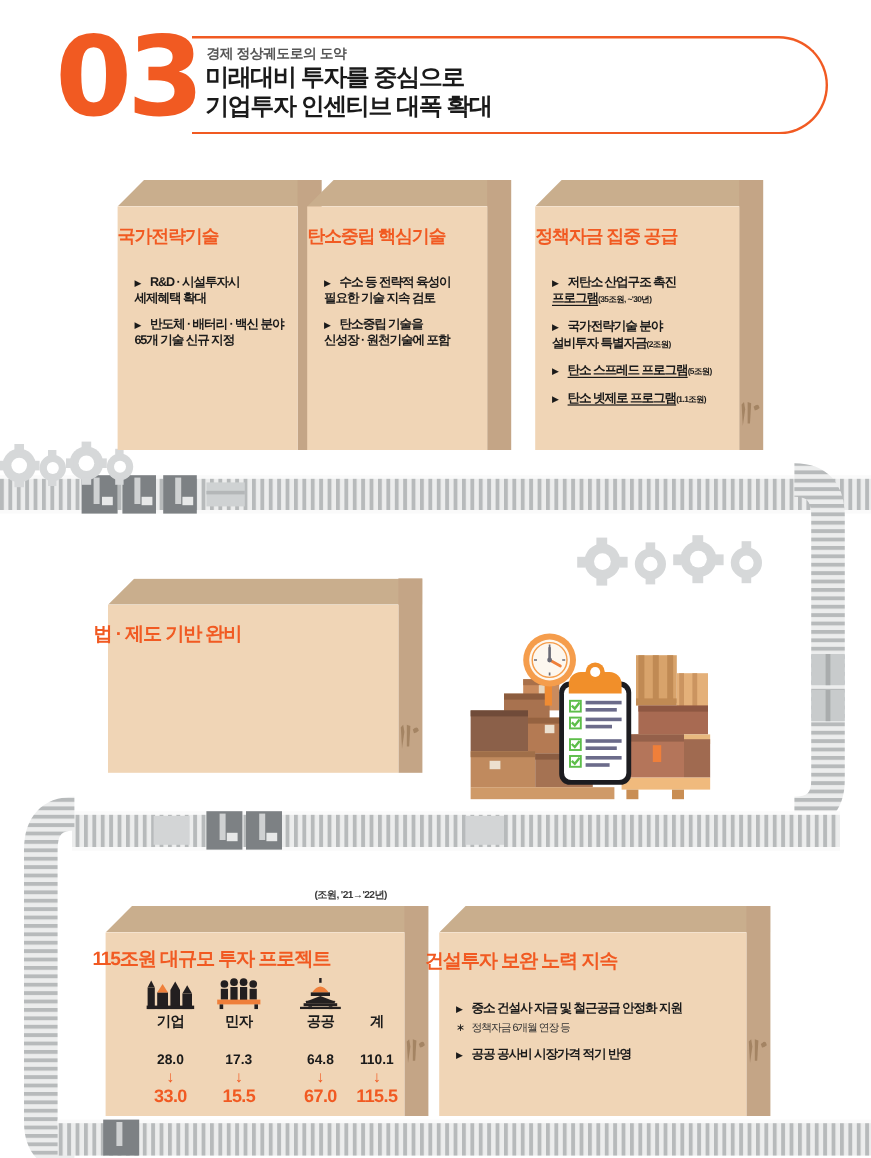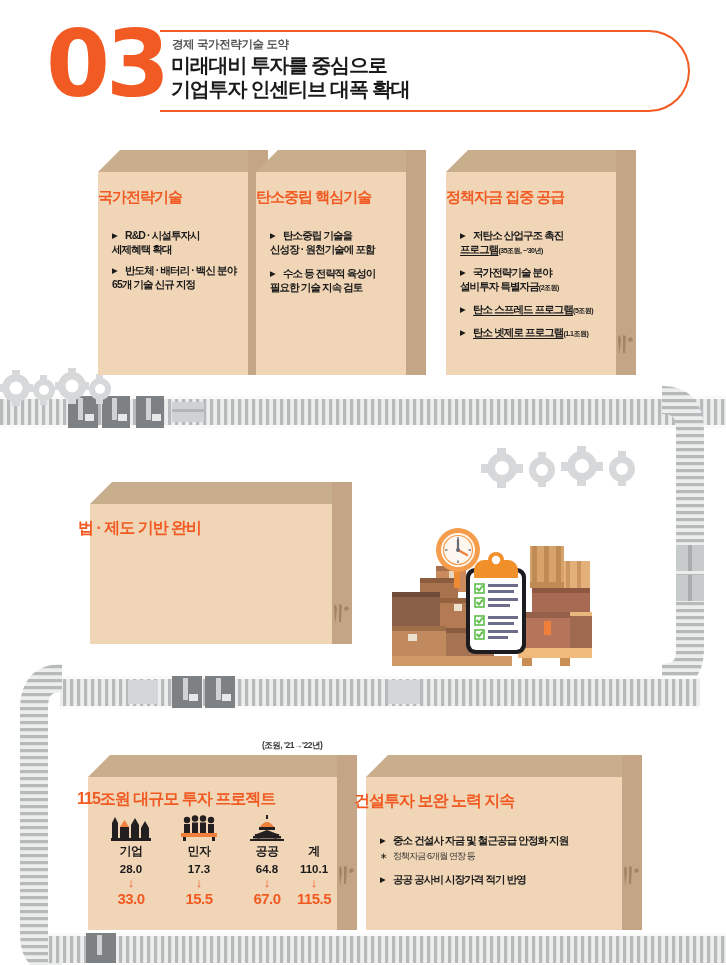--- a/index.html
+++ b/index.html
@@ -75,33 +75,33 @@
   
   #track { position:absolute; left:0; top:0; width:726px; height:965px; pointer-events:none; }
 
   
   #illus { position:absolute; left:392px; top:516px; width:200px; height:160px; }
 
   
   .stat-col { position:absolute; text-align:center; width:66px; }
   .stat-icon { height:26px; display:flex; align-items:flex-end; justify-content:center; }
   .stat-label { font-size:12px; font-weight:bold; color:#1a1a1a; margin-top:2px; letter-spacing:-0.6px; }
-  .stat-from  { font-size:11.5px; font-weight:bold; color:#1a1a1a; margin-top:3px; }
+  .stat-from  { font-size:11.5px; font-weight:bold; color:#1a1a1a; margin-top:18px; }
   .stat-arrow { font-size:13px; color:#F15A22; line-height:13px; margin-top:1px; }
   .stat-to    { font-size:15px; font-weight:bold; color:#F15A22; margin-top:1px; letter-spacing:-0.5px; }
 
   .unit-note { position:absolute; font-size:8.5px; font-weight:bold; color:#3a3a3a; letter-spacing:-0.5px; }
 </style>
 </head>
 <body>
 
 <div id="header">
   <div class="hdr-pill"></div>
   <div class="hdr-num">03</div>
-  <div class="hdr-sub">경제 국가전략기술 도약</div>
+  <div class="hdr-sub">경제 정상궤도로의 도약</div>
   <div class="hdr-title">
     <span>미래대비 투자를 중심으로</span><br>
     <span>기업투자 인센티브 대폭 확대</span>
   </div>
 </div>
 
 <svg id="track" viewBox="0 0 726 965">
   <defs>
     <pattern id="stripesH" width="7" height="10" patternUnits="userSpaceOnUse">
       <rect width="7" height="10" fill="#eceded"></rect>
@@ -256,27 +256,27 @@
     </div>
   </div>
 </div>
 
 <div class="box" style="left:256px; top:150px; width:170px; height:225px;">
   <div class="top"></div>
   <div class="side"></div>
   <div class="front"></div>
   <div class="box-title" style="top:38px; font-size:15px;">탄소중립 핵심기술</div>
   <div class="bullets" style="left:14px; top:78px; width:142px; font-size:10.5px;">
+    <div class="bullet">
+      <span>수소 등 전략적 육성이</span><br>
+      <span style="margin-left:-13px;display:inline-block">필요한 기술 지속 검토</span>
+    </div>
     <div class="bullet" style="margin-bottom:10px">
       <span>탄소중립 기술을</span><br>
       <span style="margin-left:-13px;display:inline-block">신성장 · 원천기술에 포함</span>
-    </div>
-    <div class="bullet">
-      <span>수소 등 전략적 육성이</span><br>
-      <span style="margin-left:-13px;display:inline-block">필요한 기술 지속 검토</span>
     </div>
   </div>
 </div>
 
 <div class="box" style="left:446px; top:150px; width:190px; height:225px;">
   <div class="top"></div>
   <div class="side"></div>
   <div class="front"></div>
   <div class="box-title" style="top:38px; font-size:15px;">정책자금 집중 공급</div>
   <div class="bullets" style="left:14px; top:78px; width:166px; font-size:10.5px;">
@@ -406,21 +406,21 @@
 </svg>
 
 <div class="unit-note" style="left:262px; top:740px;">(조원, '21→'22년)</div>
 
 <div class="box" style="left:88px; top:755px; width:269px; height:175px;">
   <div class="top"></div>
   <div class="side"></div>
   <div class="front"></div>
   <div class="box-title" style="top:34px; font-size:16px; left:-11px;">115조원 대규모 투자 프로젝트</div>
 
-  <div class="stat-col" style="left:10px; top:60px;">
+  <div class="stat-col" style="left:21px; top:60px;">
     <div class="stat-icon">
       <svg viewBox="0 0 40 26" width="40" height="26">
         <rect x="1" y="8" width="6" height="18" fill="#231f20"></rect>
         <polygon points="4,2 1,8 7,8" fill="#231f20"></polygon>
         <rect x="9" y="12" width="9" height="14" fill="#231f20"></rect>
         <polygon points="13.5,5 9,12 18,12" fill="#ef7f3a"></polygon>
         <rect x="20" y="10" width="8" height="16" fill="#231f20"></rect>
         <polygon points="24,3 20,10 28,10" fill="#231f20"></polygon>
         <rect x="30" y="13" width="8" height="13" fill="#231f20"></rect>
         <polygon points="34,6 30,13 38,13" fill="#231f20"></polygon>

